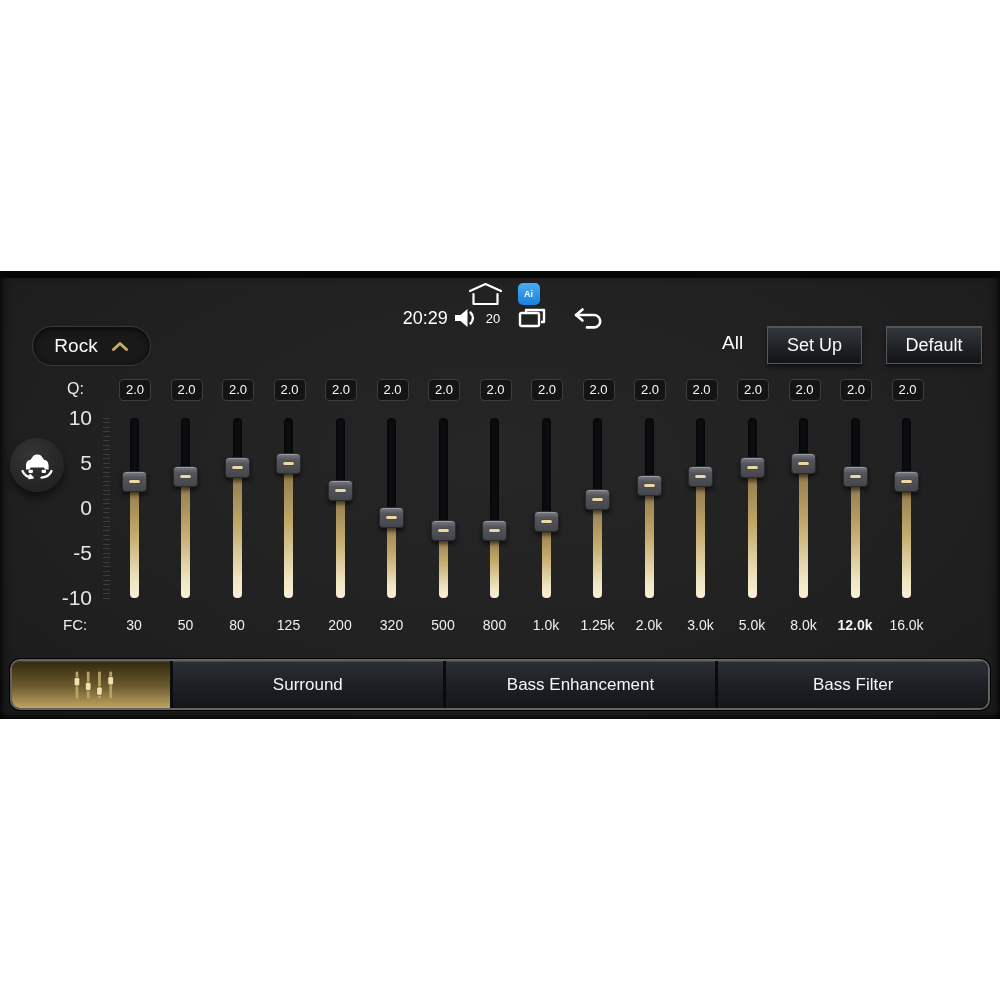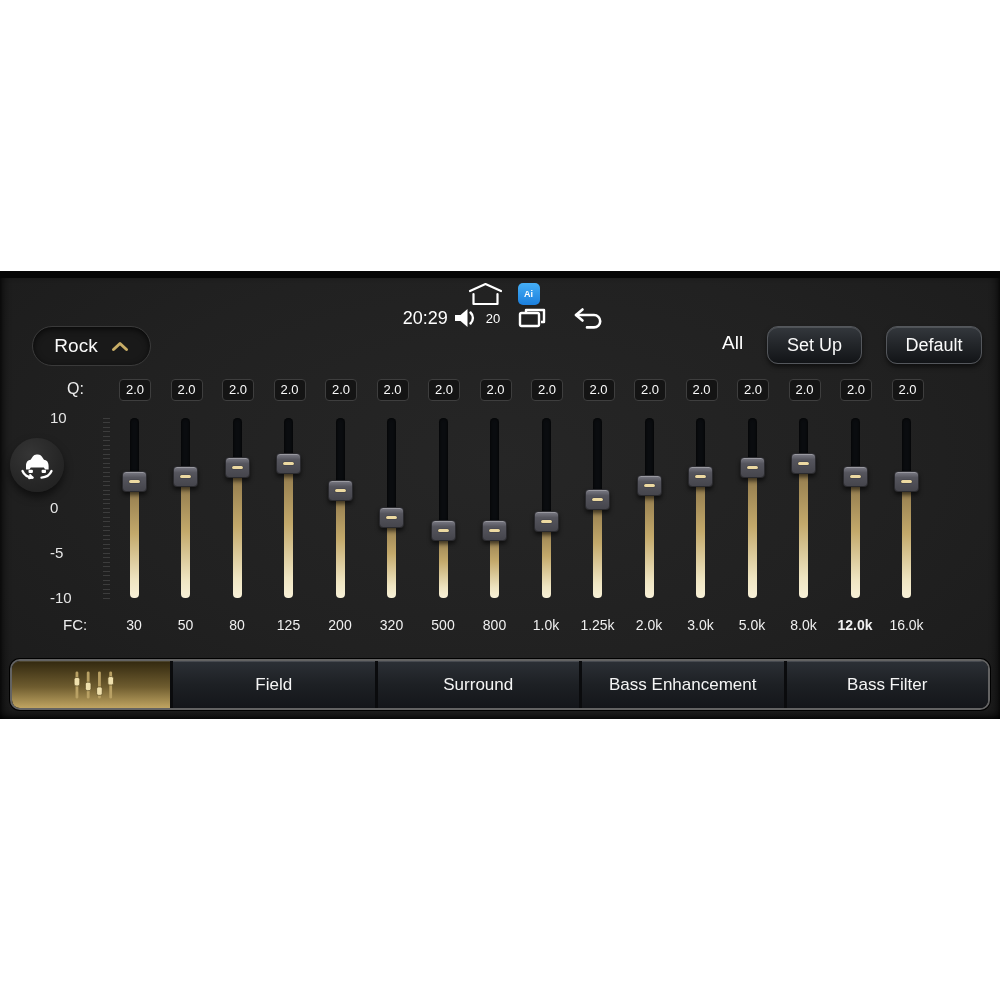--- a/index.html
+++ b/index.html
@@ -31,35 +31,35 @@
     color:#fff;font-size:9px;font-weight:bold;display:flex;align-items:center;justify-content:center;}
   .gap-recents{margin-left:18px;}
   .gap-back{margin-left:27px;}
 
   
   .preset-pill{position:absolute;left:32px;top:55px;width:117px;height:38px;border-radius:20px;
     background:#191919;border:1px solid #3a3a3a;box-shadow:inset 0 2px 6px rgba(0,0,0,.7);
     display:flex;align-items:center;justify-content:center;gap:13px;
     color:#fafafa;font-size:19px;cursor:pointer;}
   .all-label{position:absolute;left:722px;top:61px;font-size:19px;color:#fff;cursor:pointer;}
-  .btn{position:absolute;top:55px;height:38px;border-radius:11px;
+  .btn{position:absolute;top:55px;height:38px;border-radius:0;
     background:linear-gradient(180deg,#34383d 0%,#24272b 45%,#121417 100%);
     border:1px solid #54575c;box-shadow:0 3px 5px rgba(0,0,0,.55), inset 0 1px 0 rgba(255,255,255,.14);
     color:#fafafa;font-size:18px;font-family:"Liberation Sans",sans-serif;cursor:pointer;}
   .btn-setup{left:767px;width:95px;}
   .btn-default{left:886px;width:96px;}
 
   
   .q-row-label{position:absolute;left:67px;top:109px;font-size:16px;color:#eee;}
   .fc-row-label{position:absolute;left:63px;top:345px;font-size:15px;color:#eee;}
   .q-chip{position:absolute;width:30px;height:20px;line-height:20px;border-radius:4px;
     background:#141414;border:1px solid #3e3e3e;color:#fafafa;
     font-size:13px;text-align:center;top:108px;}
   .fc-label{position:absolute;width:54px;top:346px;font-size:14px;color:#f0f0f0;text-align:center;}
-  .scale-label{position:absolute;width:42px;font-size:15px;height:18px;line-height:18px;color:#e6e6e6;}
+  .scale-label{position:absolute;width:42px;text-align:right;font-size:21px;height:18px;line-height:18px;color:#e6e6e6;}
   .tick{position:absolute;width:7px;height:1px;background:#3c3c3c;left:103px;}
 
   
   .band{position:absolute;width:9px;height:180px;top:147px;}
   .track{position:absolute;left:0;top:0;width:9px;height:180px;border-radius:5px;
     background:#0a0c0f;box-shadow:inset 0 0 3px #000;cursor:pointer;}
   .fill{position:absolute;left:0;width:9px;border-radius:3px 3px 4px 4px;
     background:linear-gradient(180deg,#8a7348 0%,#c3a96b 45%,#efe5c2 85%,#f8f1d8 100%);}
   .handle{position:absolute;left:-8px;width:25px;height:21px;border-radius:4px;
     background:linear-gradient(180deg,#7b7b85 0%,#55555d 30%,#45454c 100%);
@@ -356,18 +356,17 @@
   <div class="tabbar" id="tabbar">
       <div class="tab active">
         <svg width="48" height="30" viewBox="0 0 48 32" fill="none">
           <path d="M9 3 V29 M21 3 V29 M33 3 V29 M45 3 V29" stroke="#b9a164" stroke-width="3" stroke-linecap="round"></path>
           <rect x="6" y="8" width="6" height="9" rx="2" fill="#efe0ad" stroke="#5e4e24" stroke-width="0.8"></rect>
           <rect x="18" y="13" width="6" height="9" rx="2" fill="#efe0ad" stroke="#5e4e24" stroke-width="0.8"></rect>
           <rect x="30" y="18" width="6" height="9" rx="2" fill="#efe0ad" stroke="#5e4e24" stroke-width="0.8"></rect>
           <rect x="42" y="7" width="6" height="9" rx="2" fill="#efe0ad" stroke="#5e4e24" stroke-width="0.8"></rect>
         </svg>
       </div>
-      <div class="tab">Field</div>
       <div class="tab">Surround</div>
       <div class="tab">Bass Enhancement</div>
       <div class="tab">Bass Filter</div>
     </div>
 </div>
 
 </body></html>

